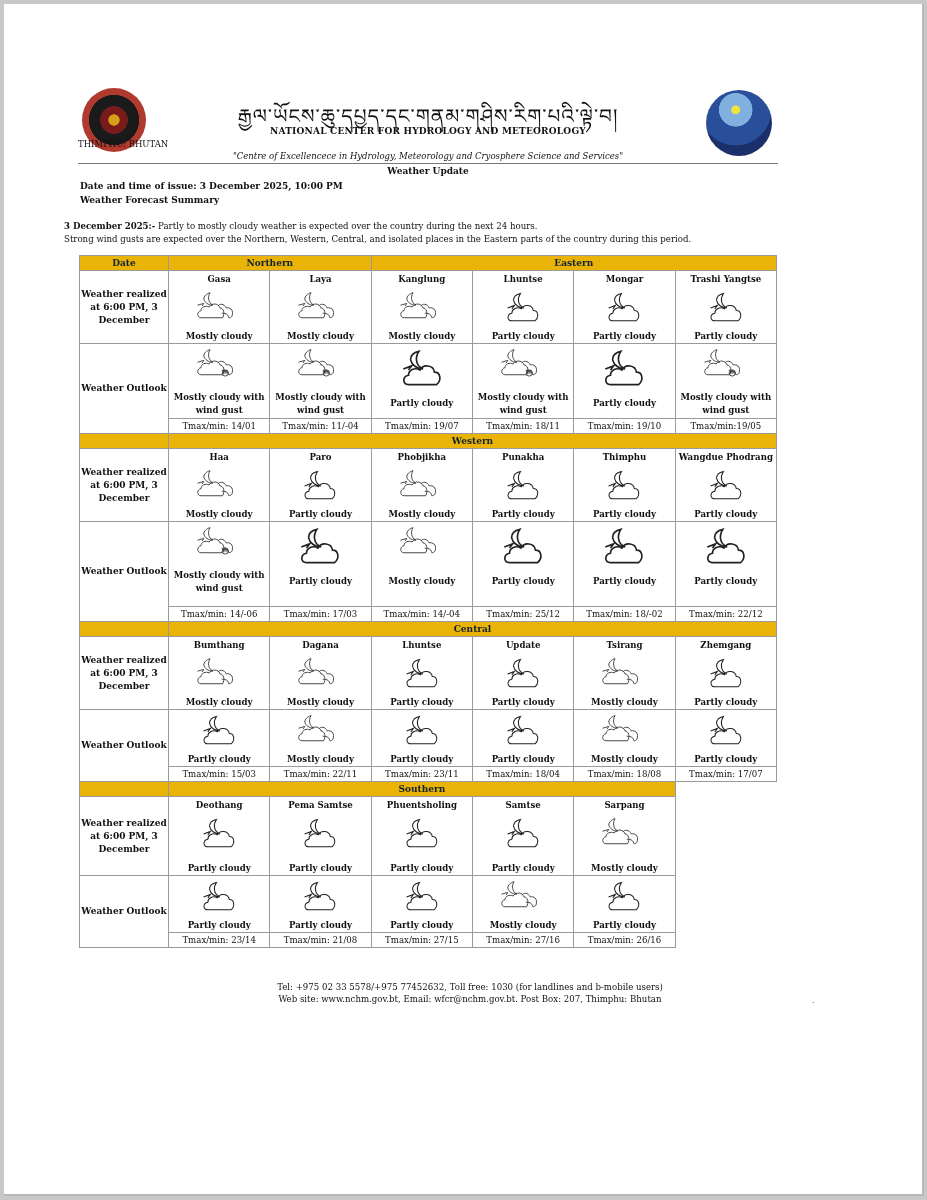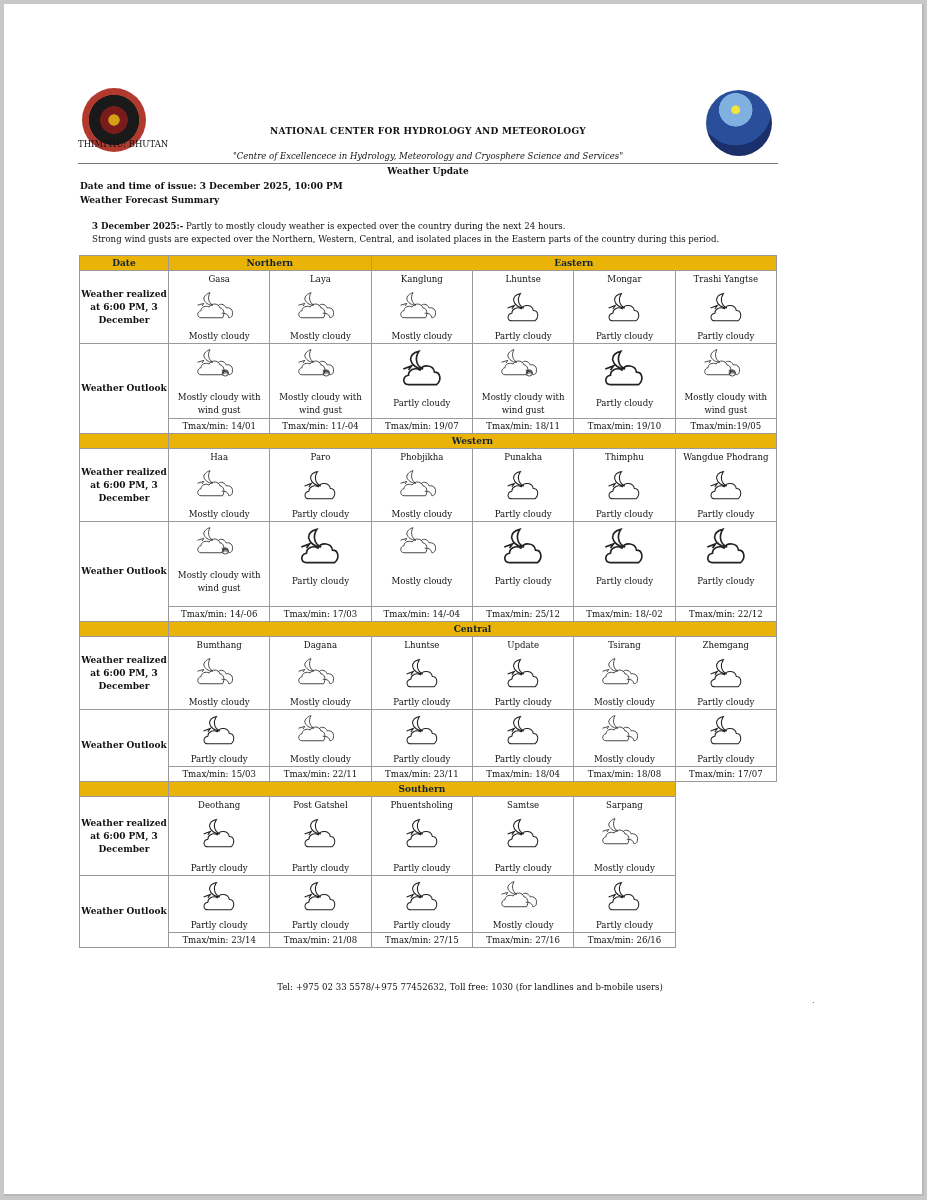--- a/index.html
+++ b/index.html
@@ -13,42 +13,43 @@
   .logo-right { position:absolute; right:6px; top:2px; width:66px; height:66px; border-radius:50%;
                 background:radial-gradient(circle at 45% 30%, #f5e23a 0 7%, #7fb0e0 8% 28%, #2a4f9a 29% 60%, #1b2f6a 61% 82%, #ffffff 83% 86%, #9aa0b0 87% 100%); }
   .tibetan { position:absolute; left:0; right:0; top:6px; text-align:center; font-size:20px; letter-spacing:1px; font-family:"DejaVu Sans",sans-serif; }
   .org { position:absolute; left:0; right:0; top:38px; text-align:center; font-size:9px; font-weight:bold; letter-spacing:0.2px; }
   .city { position:absolute; left:0; right:0; top:51px; text-align:left; font-size:8.5px; }
   .motto { position:absolute; left:0; right:0; top:63px; text-align:center; font-size:8.5px; font-style:italic; }
   .rule { position:absolute; left:78px; top:163px; width:700px; height:1px; background:#777; }
   .update-title { position:absolute; left:78px; width:700px; top:166px; text-align:center; font-size:9px; font-weight:bold; }
   .issue { position:absolute; left:80px; top:181px; font-size:9px; font-weight:bold; }
   .summary-title { position:absolute; left:80px; top:195px; font-size:9px; font-weight:bold; }
-  .summary { position:absolute; left:92px; top:220px; width:700px; font-size:8.6px; line-height:13px; }
+  .summary { position:absolute; left:64px; top:220px; width:700px; font-size:8.6px; line-height:13px; }
   .summary b { font-weight:bold; }
 
   table.wx { position:absolute; left:79px; top:255px; width:698px; border-collapse:collapse; table-layout:fixed; font-size:8.6px; }
   table.wx td { border:1px solid #9a9a9a; text-align:center; vertical-align:top; padding:0; }
   .hdr td, td.hdr { background:#eab308; font-weight:bold; color:#123; height:14px; line-height:14px; font-size:9px; }
   td.rowlabel { font-weight:bold; vertical-align:middle !important; font-size:9px; line-height:13px; }
-  .cell { position:relative; }
+  .cell { position:relative;font-weight:bold; }
   .stn { display:block; padding-top:3px; height:14px; }
   .icon { display:block; margin:0 auto; }
   .desc { display:block; line-height:13px; }
   td.temp { height:14px; line-height:14px; border-top:1px solid #9a9a9a; }
   .footer { position:absolute; left:240px; width:460px; top:981px; text-align:center; font-size:8.6px; line-height:12px; }
   .dot { position:absolute; left:812px; top:996px; font-size:8px; }
 </style>
 </head>
 <body>
 
 <div class="page"></div>
 
 <div class="header">
   <div class="logo-left"></div>
+  <div class="tibetan">རྒྱལ་ཡོངས་ཆུ་དཔྱད་དང་གནམ་གཤིས་རིག་པའི་ལྟེ་བ།</div>
   <div class="org">NATIONAL CENTER FOR HYDROLOGY AND METEOROLOGY</div>
   <div class="city">THIMPHU: BHUTAN</div>
   <div class="motto">"Centre of Excellencece in Hydrology, Meteorology and Cryosphere Science and Services"</div>
   <div class="logo-right"></div>
 </div>
 <div class="rule"></div>
 
 <div class="update-title">Weather Update</div>
 <div class="issue">Date and time of issue: 3 December 2025, 10:00 PM</div>
 <div class="summary-title">Weather Forecast Summary</div>
@@ -476,21 +477,21 @@
         <td class="cell">
           <span class="stn">Deothang</span>
         <span class="icon" style="height:38px;padding-top:2px"><svg width="46" height="36" viewBox="0 0 50 42" fill="none" stroke="#222" stroke-width="1.2">
       <path d="M22 4 C18 10 19 18 26 21 C20 21 15 17 14 12 C14 8 17 5 22 4 Z"></path>
       <path d="M7 21 L15 18 L12 22"></path>
       <path d="M12 36 C6 36 6 28 12 27 C12 22 18 19 23 22 C26 16 36 17 37 24 C43 24 44 32 39 36 Z"></path>
     </svg></span>
         <span class="desc" style="padding-top:8px">Partly cloudy</span>
         </td>
         <td class="cell">
-          <span class="stn">Post Gatshel</span>
+          <span class="stn">Pema Samtse</span>
         <span class="icon" style="height:38px;padding-top:2px"><svg width="46" height="36" viewBox="0 0 50 42" fill="none" stroke="#222" stroke-width="1.2">
       <path d="M22 4 C18 10 19 18 26 21 C20 21 15 17 14 12 C14 8 17 5 22 4 Z"></path>
       <path d="M7 21 L15 18 L12 22"></path>
       <path d="M12 36 C6 36 6 28 12 27 C12 22 18 19 23 22 C26 16 36 17 37 24 C43 24 44 32 39 36 Z"></path>
     </svg></span>
         <span class="desc" style="padding-top:8px">Partly cloudy</span>
         </td>
         <td class="cell">
           <span class="stn">Phuentsholing</span>
         <span class="icon" style="height:38px;padding-top:2px"><svg width="46" height="36" viewBox="0 0 50 42" fill="none" stroke="#222" stroke-width="1.2">
@@ -571,14 +572,15 @@
         <td class="temp">Tmax/min: 21/08</td>
         <td class="temp">Tmax/min: 27/15</td>
         <td class="temp">Tmax/min: 27/16</td>
         <td class="temp">Tmax/min: 26/16</td>
       </tr>
     </tbody>
 </table>
 
 <div class="footer">
   <div>Tel:  +975 02 33 5578/+975 77452632, Toll free: 1030 (for landlines and b-mobile users)</div>
+  <div>Web site: www.nchm.gov.bt, Email: wfcr@nchm.gov.bt. Post Box: 207, Thimphu: Bhutan</div>
 </div>
 <div class="dot">.</div>
 
 </body></html>

